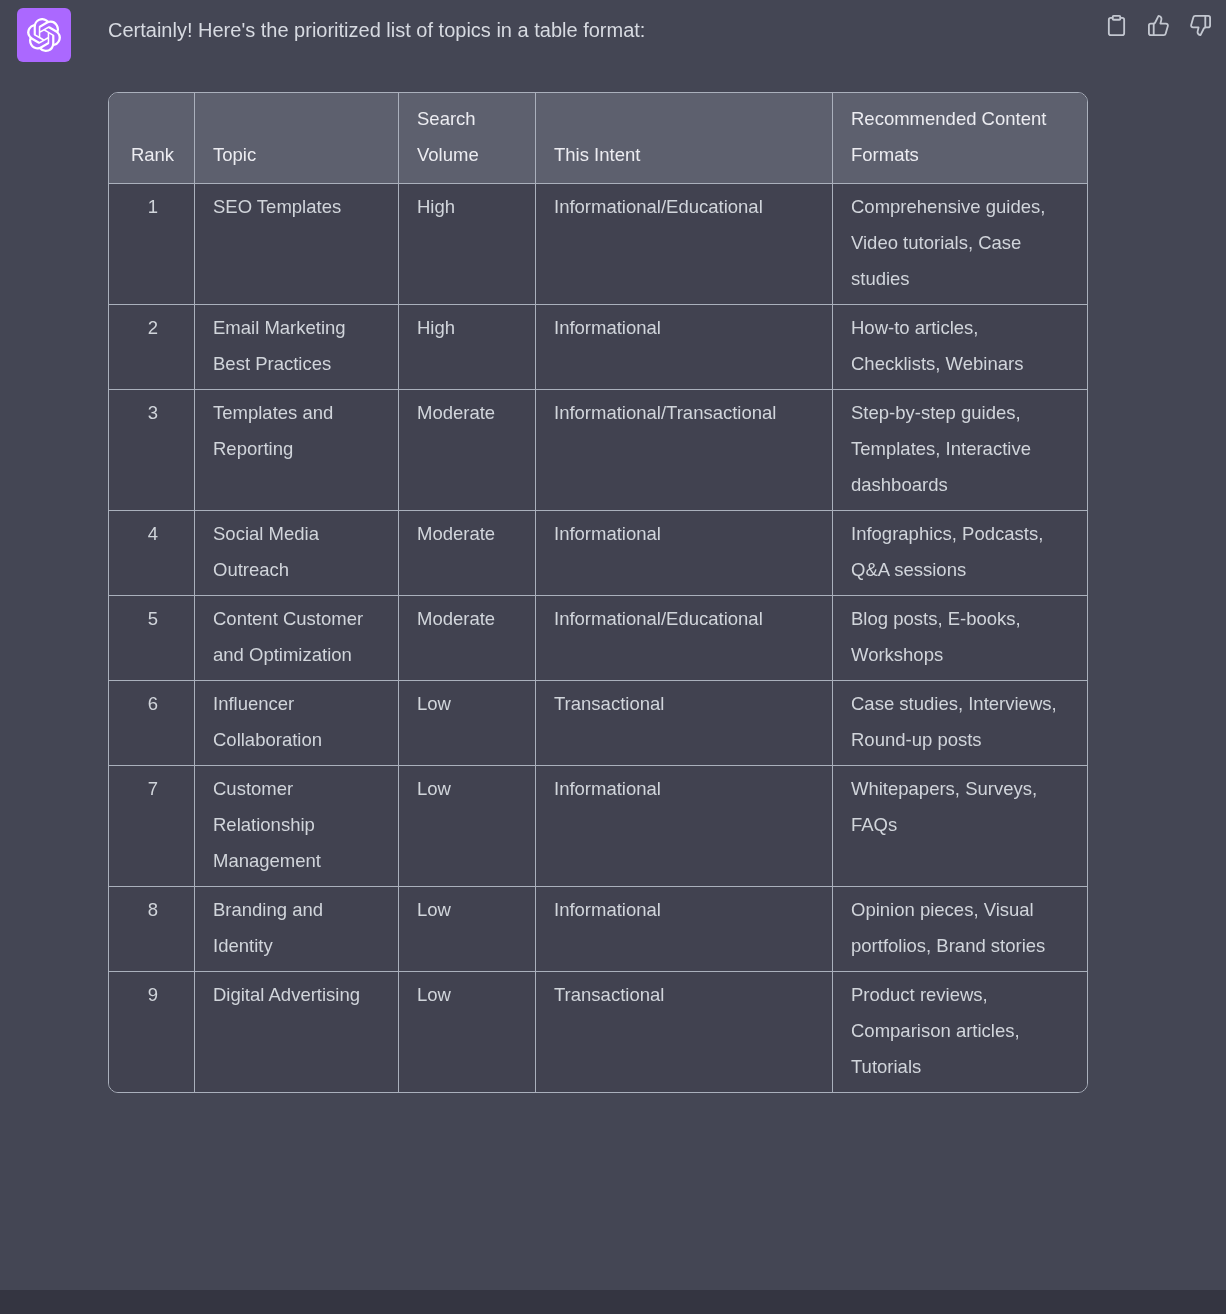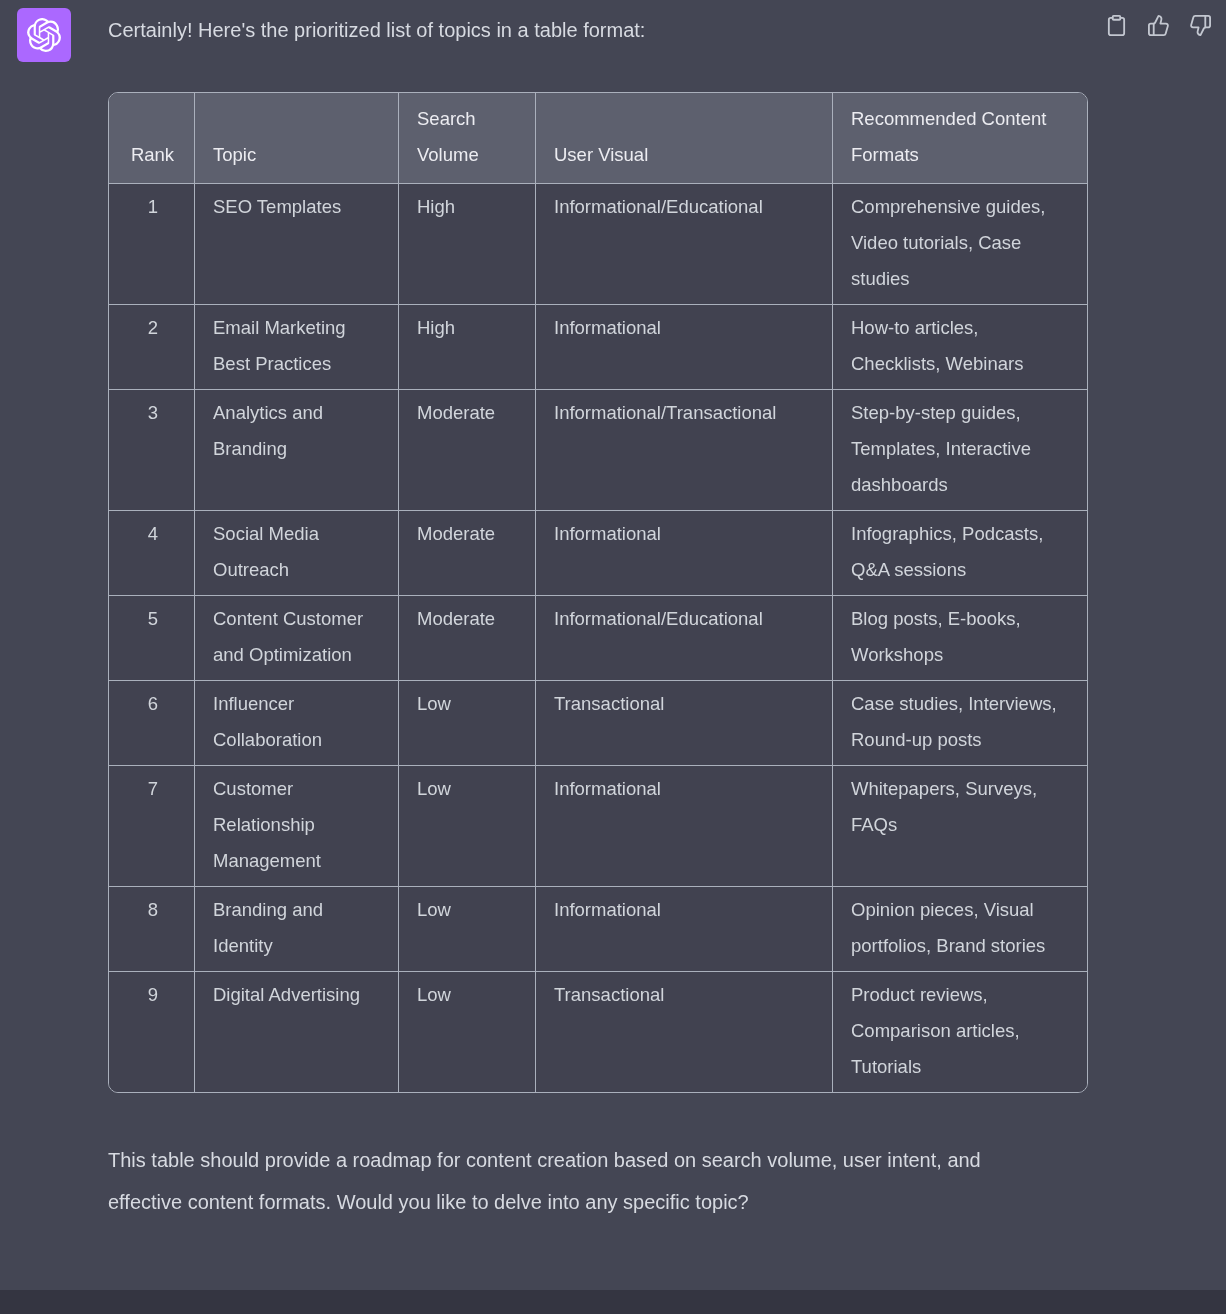--- a/index.html
+++ b/index.html
@@ -177,42 +177,42 @@
           <col class="c-topic">
           <col class="c-volume">
           <col class="c-intent">
           <col class="c-formats">
       </colgroup>
       <thead>
         <tr>
           <th class="rank-col">Rank</th>
           <th>Topic</th>
           <th>Search Volume</th>
-          <th>User Visual</th>
+          <th>This Intent</th>
           <th>Recommended Content Formats</th>
         </tr>
       </thead>
       <tbody>
         <tr>
           <td class="rank-cell">1</td>
           <td>SEO Templates</td>
           <td>High</td>
           <td>Informational/Educational</td>
           <td>Comprehensive guides, Video tutorials, Case studies</td>
         </tr>
         <tr>
           <td class="rank-cell">2</td>
           <td>Email Marketing Best Practices</td>
           <td>High</td>
           <td>Informational</td>
           <td>How-to articles, Checklists, Webinars</td>
         </tr>
         <tr>
           <td class="rank-cell">3</td>
-          <td>Analytics and Branding</td>
+          <td>Templates and Reporting</td>
           <td>Moderate</td>
           <td>Informational/Transactional</td>
           <td>Step-by-step guides, Templates, Interactive dashboards</td>
         </tr>
         <tr>
           <td class="rank-cell">4</td>
           <td>Social Media Outreach</td>
           <td>Moderate</td>
           <td>Informational</td>
           <td>Infographics, Podcasts, Q&amp;A sessions</td>
@@ -249,16 +249,15 @@
           <td class="rank-cell">9</td>
           <td>Digital Advertising</td>
           <td>Low</td>
           <td>Transactional</td>
           <td>Product reviews, Comparison articles, Tutorials</td>
         </tr>
       </tbody>
     </table>
   </div>
 
-  <p class="footer">This table should provide a roadmap for content creation based on search volume, user intent, and effective content formats. Would you like to delve into any specific topic?</p>
 </div>
 
 <div class="bottom-strip"></div>
 
 </body></html>

